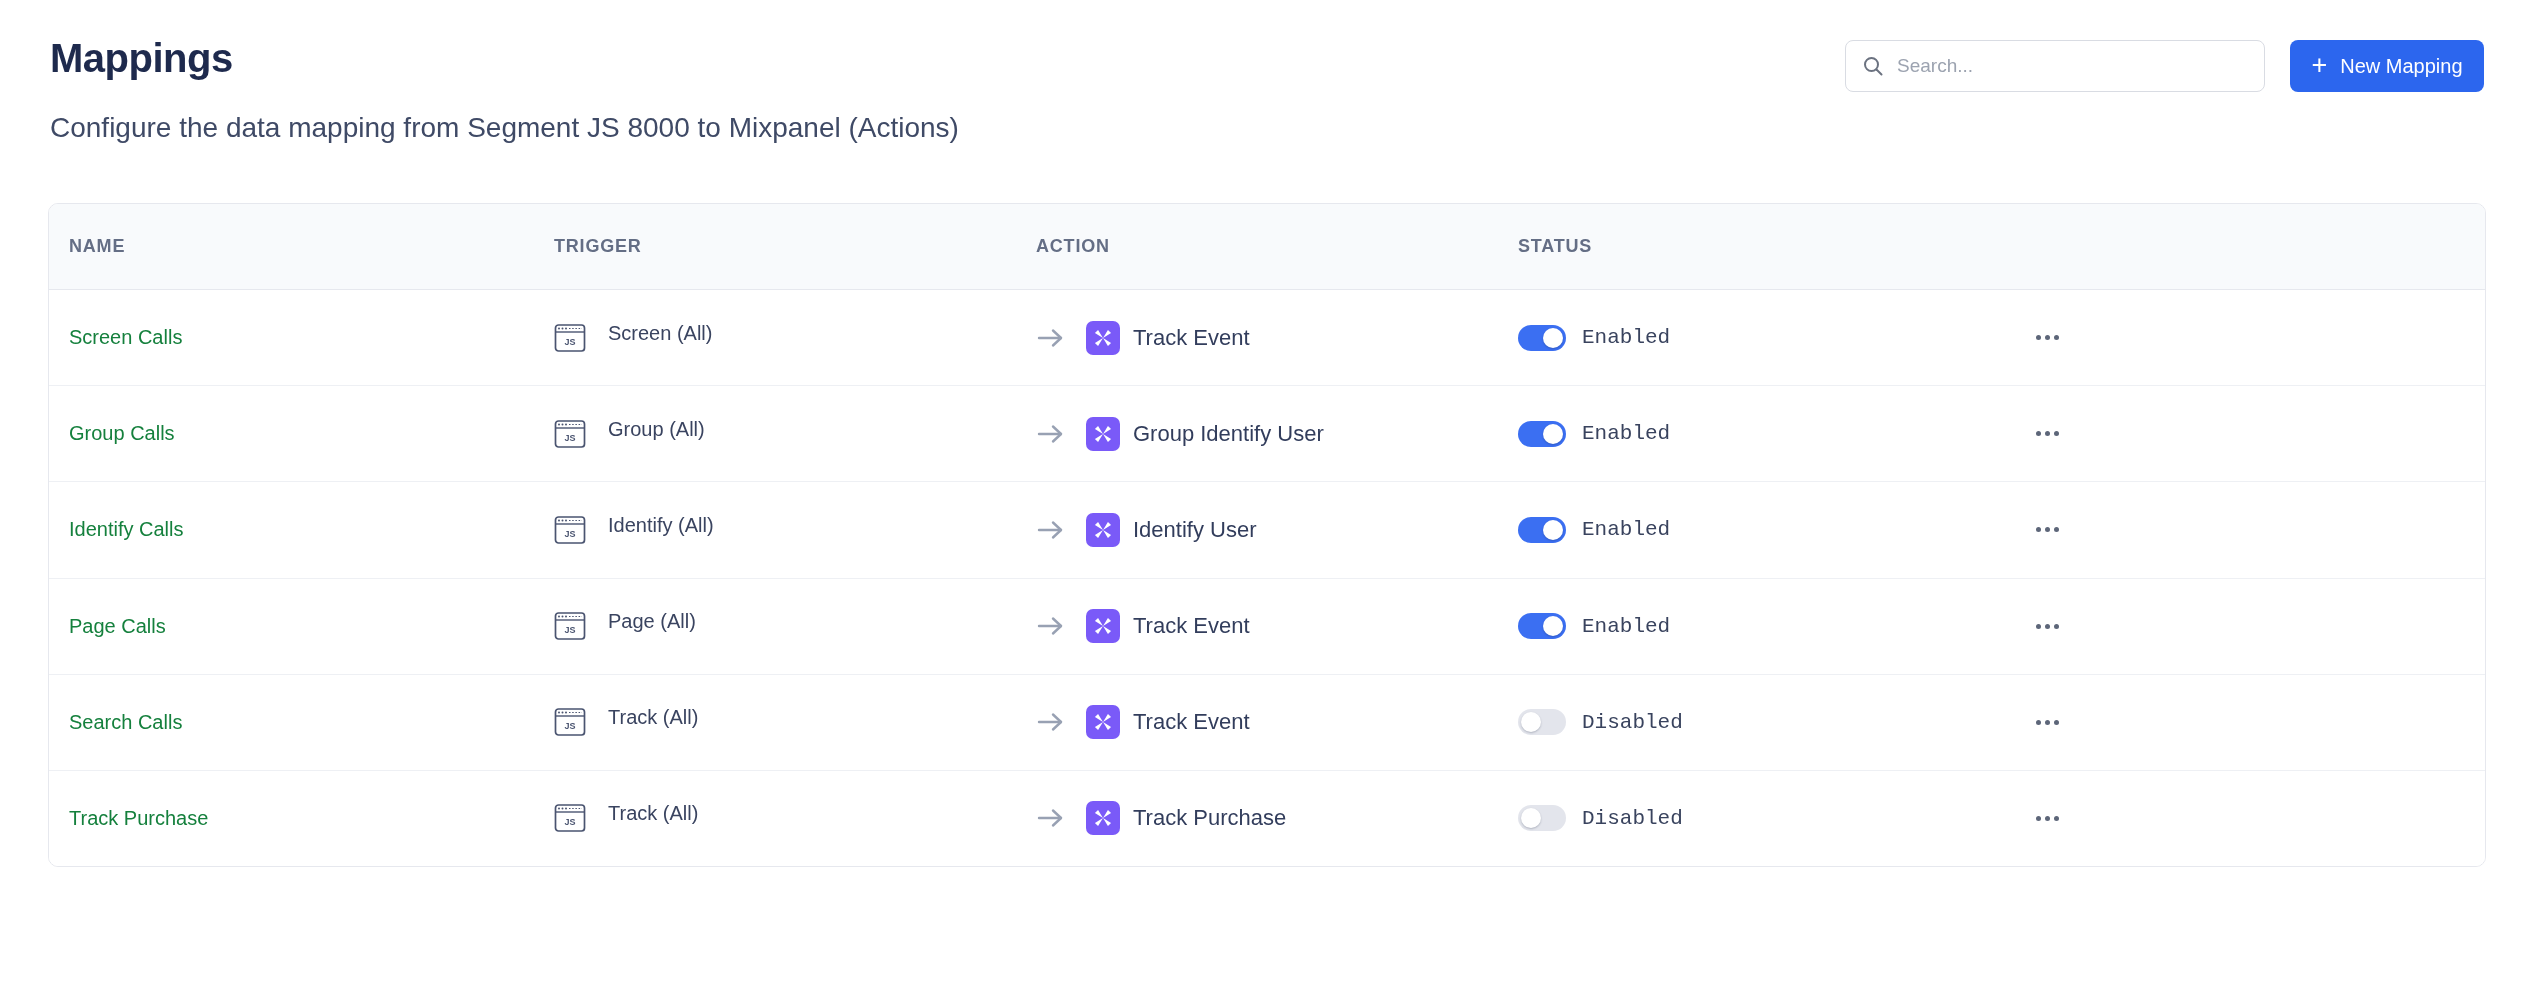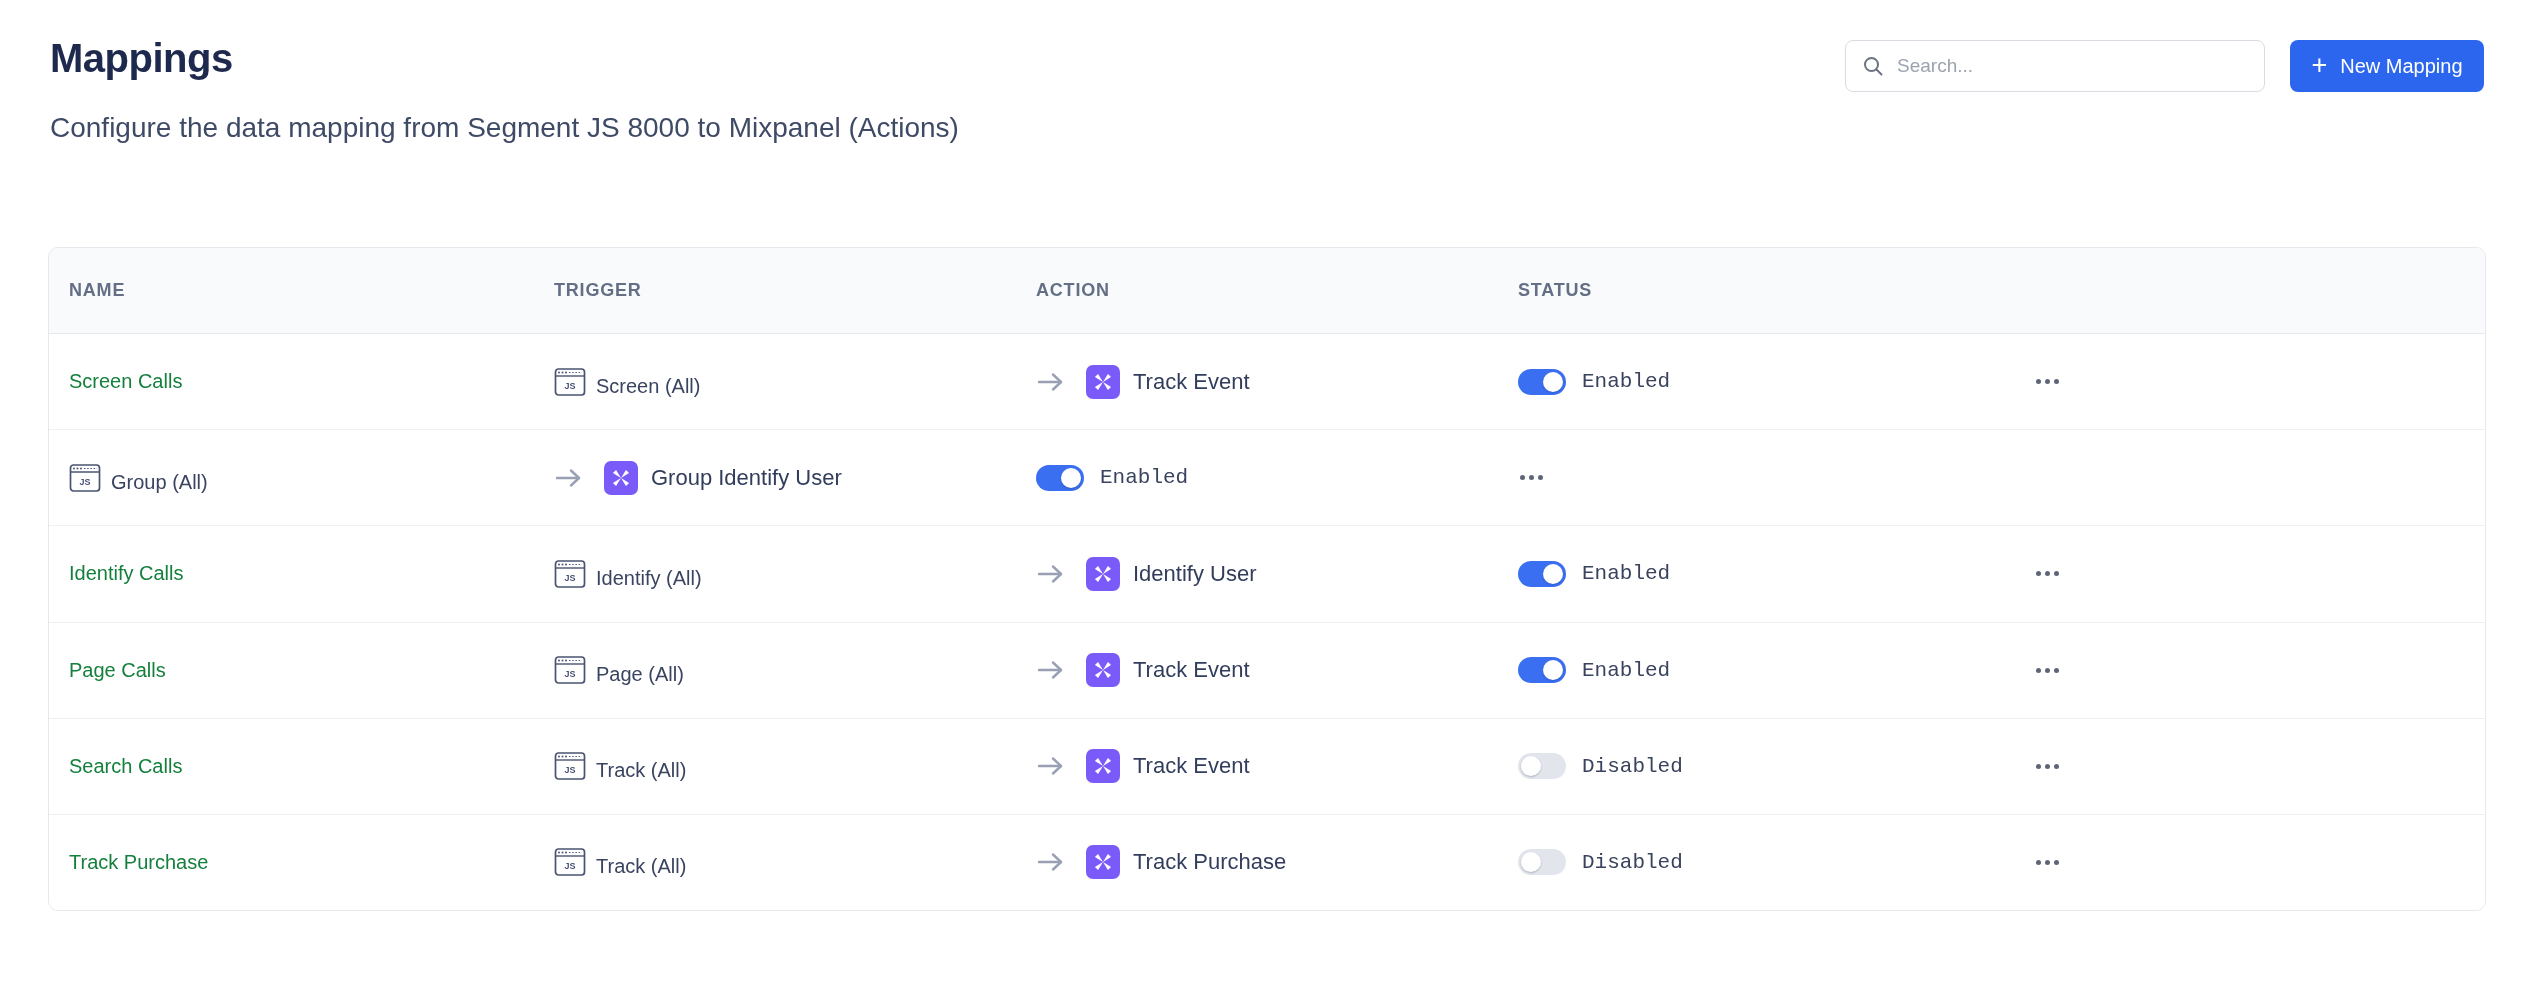--- a/index.html
+++ b/index.html
@@ -48,21 +48,20 @@
   .new-mapping-btn .btn-label { font-size: 20px; font-weight: 500; }
 
   
   .table-card {
     position: absolute; left: 48px; top: 203px;
     width: 2438px; height: 664px;
     border: 1px solid #e6e8ee; border-radius: 10px;
     background: #ffffff;
     display: flex; flex-direction: column;
     overflow: hidden;
-    margin-top: 44px;
   }
   .grid-row {
     display: grid;
     grid-template-columns: 485px 482px 482px 516px 1fr;
     align-items: center;
     padding: 0 20px;
   }
   .table-header {
     height: 86px; flex: 0 0 86px;
     background: #f8fafc;
@@ -74,21 +73,21 @@
   }
   .table-row {
     flex: 1 1 auto;
     border-bottom: 1px solid #eef0f4;
     background: #ffffff;
   }
   .table-row:last-child { border-bottom: none; }
 
   .cell-name { font-size: 20px; color: #15803d; }
 
-  .cell-trigger { display: flex; align-items: flex-end; gap: 10px; }
+  .cell-trigger { display: flex; align-items: flex-start; gap: 22px; }
   .trigger-text { font-size: 20px; color: #3a4460; }
 
   .cell-action { display: flex; align-items: center; }
   .arrow-icon { margin-right: 20px; display: flex; }
   .mixpanel-icon {
     width: 34px; height: 34px; border-radius: 7px;
     background: #7a5af8; display: flex; align-items: center; justify-content: center;
     margin-right: 13px; flex: 0 0 auto;
   }
   .action-text { font-size: 22px; color: #323d5c; }
@@ -192,20 +191,21 @@
     <div class="cell-menu">
       <button class="menu-btn">
         <span class="dot"></span>
         <span class="dot"></span>
         <span class="dot"></span>
       </button>
     </div>
   </div>
 
   <div class="grid-row table-row" style="flex: 1 1 auto;">
+    <div class="cell-name">Group Calls</div>
 
     <div class="cell-trigger">
       <svg width="32" height="32" viewBox="0 0 32 32" fill="none">
         <rect x="1.5" y="3" width="29" height="26" rx="3" stroke="#4a5470" stroke-width="1.7"></rect>
         <line x1="1.5" y1="10" x2="30.5" y2="10" stroke="#4a5470" stroke-width="1.4"></line>
         <circle cx="5" cy="6.5" r="1" fill="#4a5470"></circle>
         <circle cx="8.5" cy="6.5" r="1" fill="#4a5470"></circle>
         <circle cx="12" cy="6.5" r="1" fill="#4a5470"></circle>
         <line x1="15" y1="6.5" x2="28" y2="6.5" stroke="#4a5470" stroke-width="1" stroke-dasharray="1.5 1.7"></line>
         <text x="16" y="23" text-anchor="middle" font-family="Liberation Sans, sans-serif" font-size="9" font-weight="bold" fill="#4a5470">JS</text>

